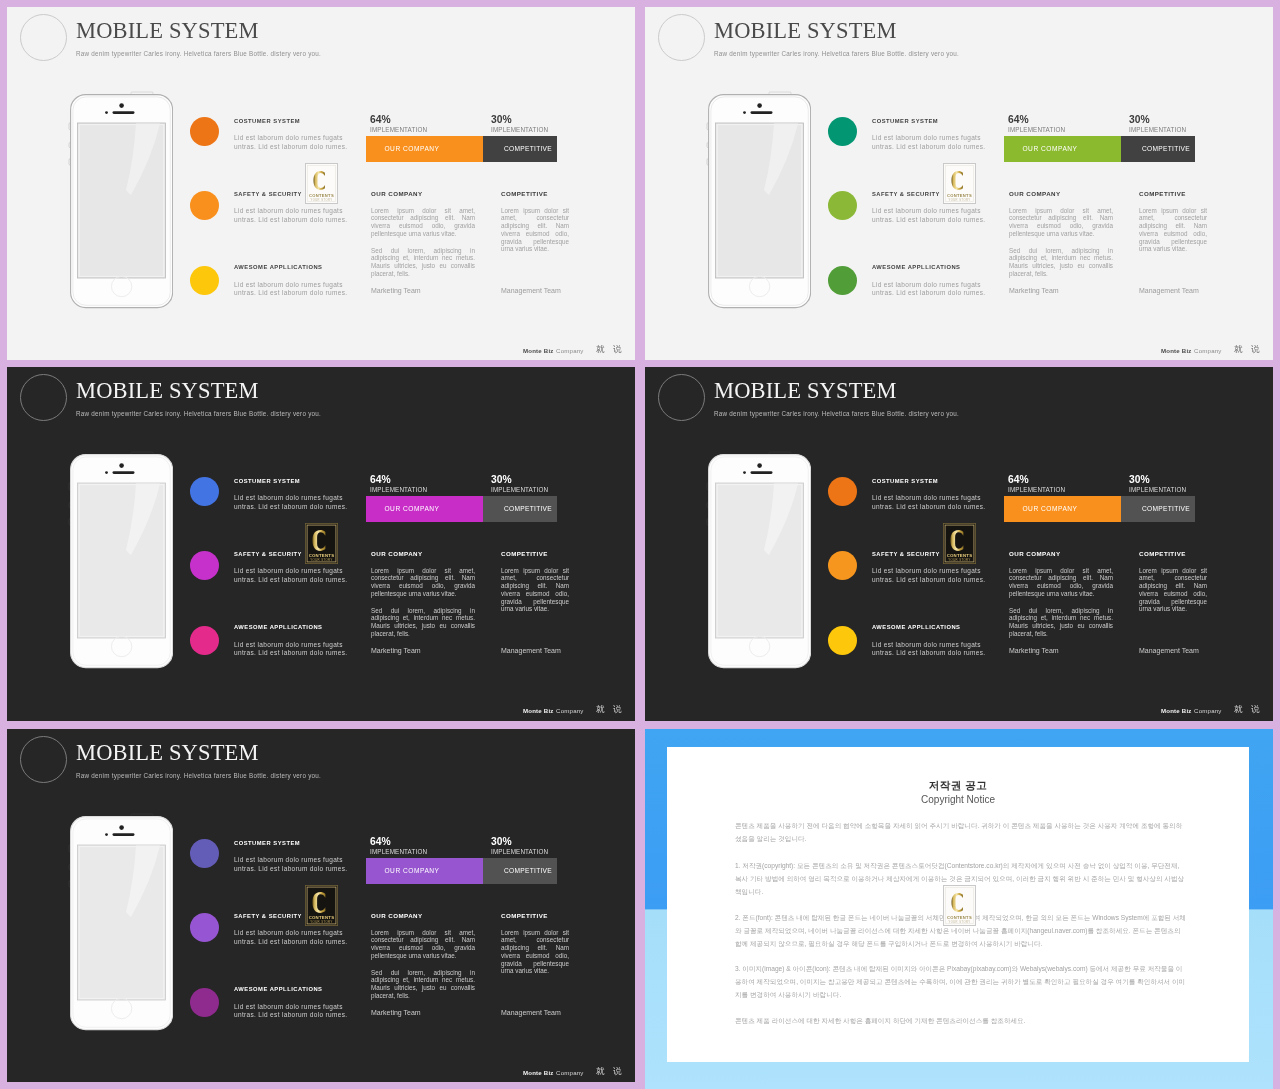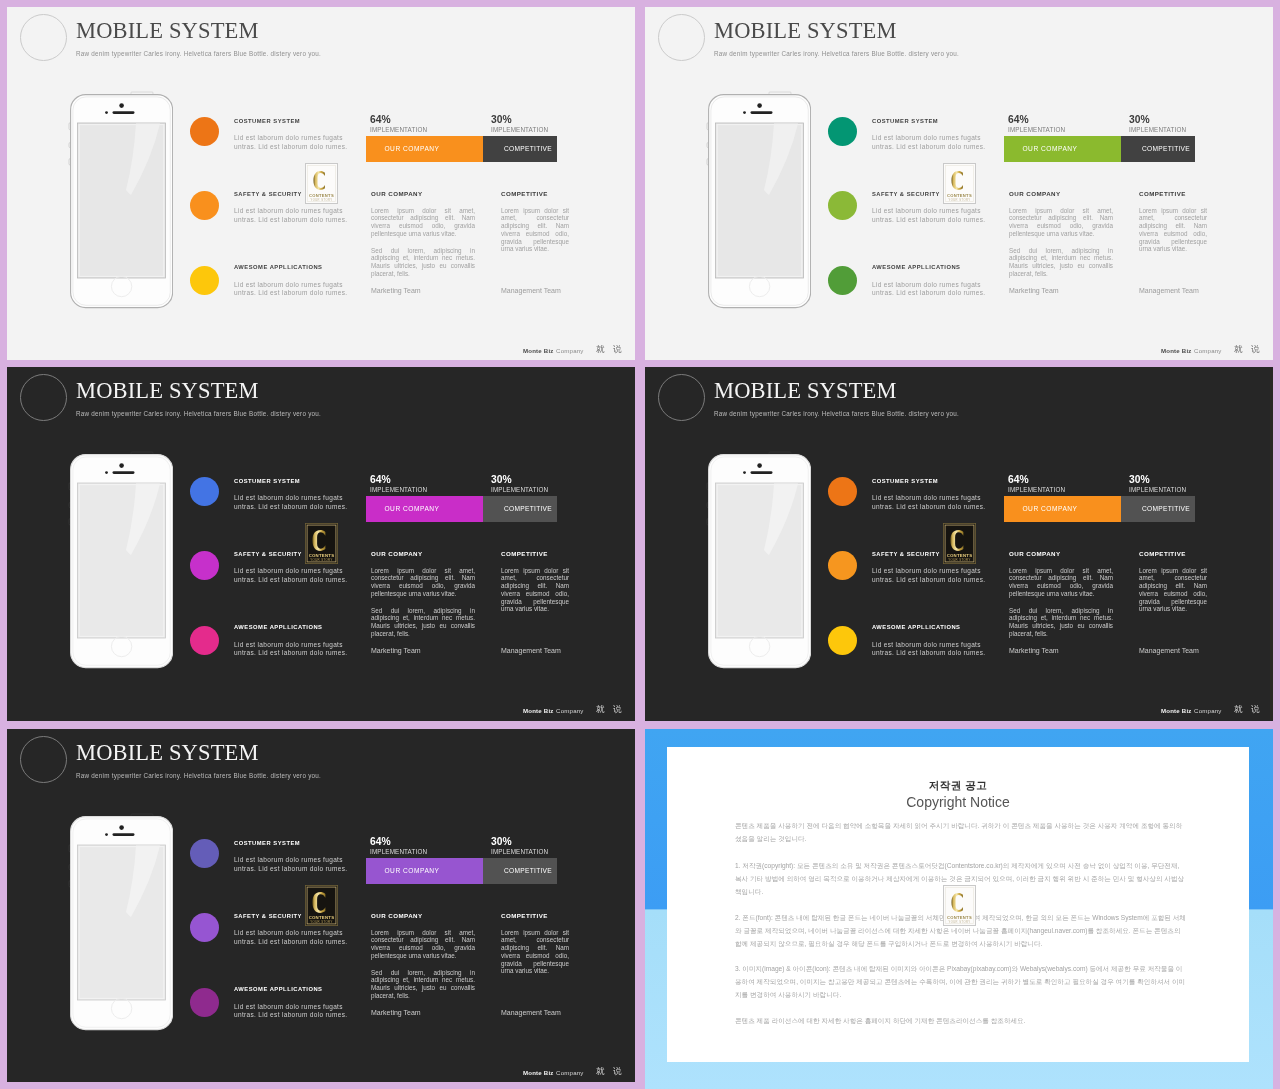--- a/index.html
+++ b/index.html
@@ -392,21 +392,21 @@
       <div class="col-t" style="left:364px;top:279.5px;font-size:7px;">Marketing Team</div>
       <div class="col-h" style="left:494px;top:183.3px;font-size:6.2px;letter-spacing:0.45px;">COMPETITIVE</div>
       <div class="col-p" style="left:494px;top:199.5px;width:68px;font-size:6.3px;line-height:7.8px;">Lorem ipsum dolor sit amet, consectetur adipiscing elit. Nam viverra euismod odio, gravida pellentesque urna varius vitae.</div>
       <div class="col-t" style="left:494px;top:279.5px;font-size:7px;">Management Team</div>
       <div class="foot" style="left:516px;top:340px;font-size:6.1px;letter-spacing:0.2px;"><span class="foot-a" style="font-weight:bold;">Monte Biz</span><span class="foot-b" style="margin-left:2.5px;">Company</span></div>
       <div class="foot foot-cjk" style="left:589px;top:337px;font-size:8.6px;letter-spacing:3px;">就 说</div>
     </div>
     <div class="slide cslide" style="left:645px;top:729px;width:628px;height:362px;">
       <div class="cpaper" style="left:22px;top:18px;width:582px;height:315px;">
         <div class="cp-title" style="top:32px;font-size:10.6px;letter-spacing:0.4px;">저작권 공고</div>
-        <div class="cp-sub" style="top:47px;font-size:14px;">Copyright Notice</div>
+        <div class="cp-sub" style="top:47px;font-size:10px;">Copyright Notice</div>
         <div class="cp-p" style="left:68px;top:71.5px;width:452px;font-size:6.6px;line-height:13px;">콘텐츠 제품을 사용하기 전에 다음의 협약에 소항목을 자세히 읽어 주시기 바랍니다. 귀하가 이 콘텐츠 제품을 사용하는 것은 사용자 계약에 조항에 동의하셨음을 알리는 것입니다.</div>
         <div class="cp-p" style="left:68px;top:111.5px;width:452px;font-size:6.6px;line-height:13px;">1. 저작권(copyright): 모든 콘텐츠의 소유 및 저작권은 콘텐츠스토어닷컴(Contentstore.co.kr)의 제작자에게 있으며 사전 승낙 없이 상업적 이용, 무단전재, 복사 기타 방법에 의하여 영리 목적으로 이용하거나 제삼자에게 이용하는 것은 금지되어 있으며, 이러한 금지 행위 위반 시 준하는 민사 및 형사상의 사법상 책임니다.</div>
         <div class="cp-p" style="left:68px;top:163.5px;width:452px;font-size:6.6px;line-height:13px;">2. 폰트(font): 콘텐츠 내에 탑재된 한글 폰트는 네이버 나눔글꼴의 서체만을 사용하여 제작되었으며, 한글 외의 모든 폰트는 Windows System에 포함된 서체와 글꼴로 제작되었으며, 네이버 나눔글꼴 라이선스에 대한 자세한 사항은 네이버 나눔글꼴 홈페이지(hangeul.naver.com)를 참조하세요. 폰트는 콘텐츠의 함께 제공되지 않으므로, 필요하실 경우 해당 폰트를 구입하시거나 폰트로 변경하여 사용하시기 바랍니다.</div>
         <div class="cp-p" style="left:68px;top:214.5px;width:452px;font-size:6.6px;line-height:13px;">3. 이미지(image) &amp; 아이콘(icon): 콘텐츠 내에 탑재된 이미지와 아이콘은 Pixabay(pixabay.com)와 Webalys(webalys.com) 등에서 제공한 무료 저작물을 이용하여 제작되었으며, 이미지는 참고용만 제공되고 콘텐츠에는 수록하며, 이에 관한 권리는 귀하가 별도로 확인하고 필요하실 경우 여기를 확인하셔서 이미지를 변경하여 사용하시기 바랍니다.</div>
         <div class="cp-p" style="left:68px;top:266.5px;width:452px;font-size:6.6px;line-height:13px;">콘텐츠 제품 라이선스에 대한 자세한 사항은 홈페이지 하단에 기재한 콘텐츠라이선스를 참조하세요.</div>
       </div>
       <div class="wm" style="left:298px;top:156px;"><svg width="33" height="41" viewBox="0 0 33 41">
       <defs>
             <linearGradient id="cg_l" x1="0" y1="0" x2="1" y2="0">
       <stop offset="0" stop-color="#6f5a1c"></stop>

